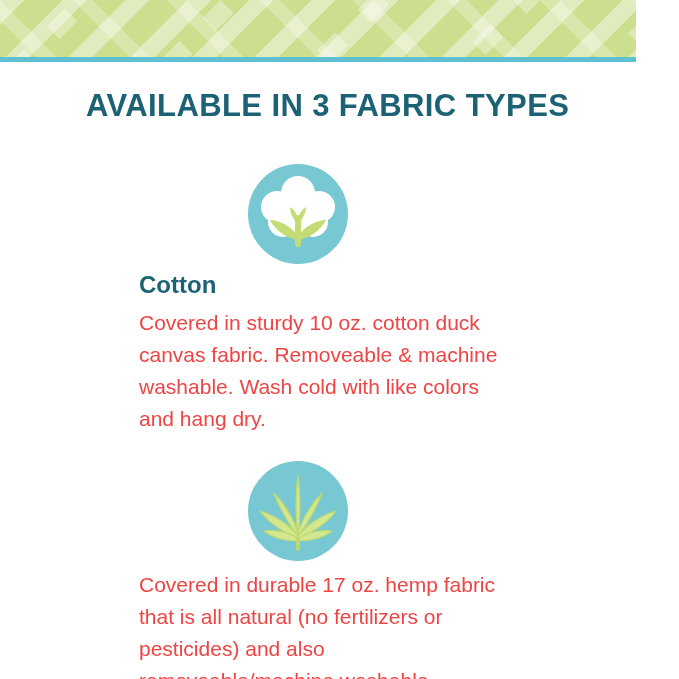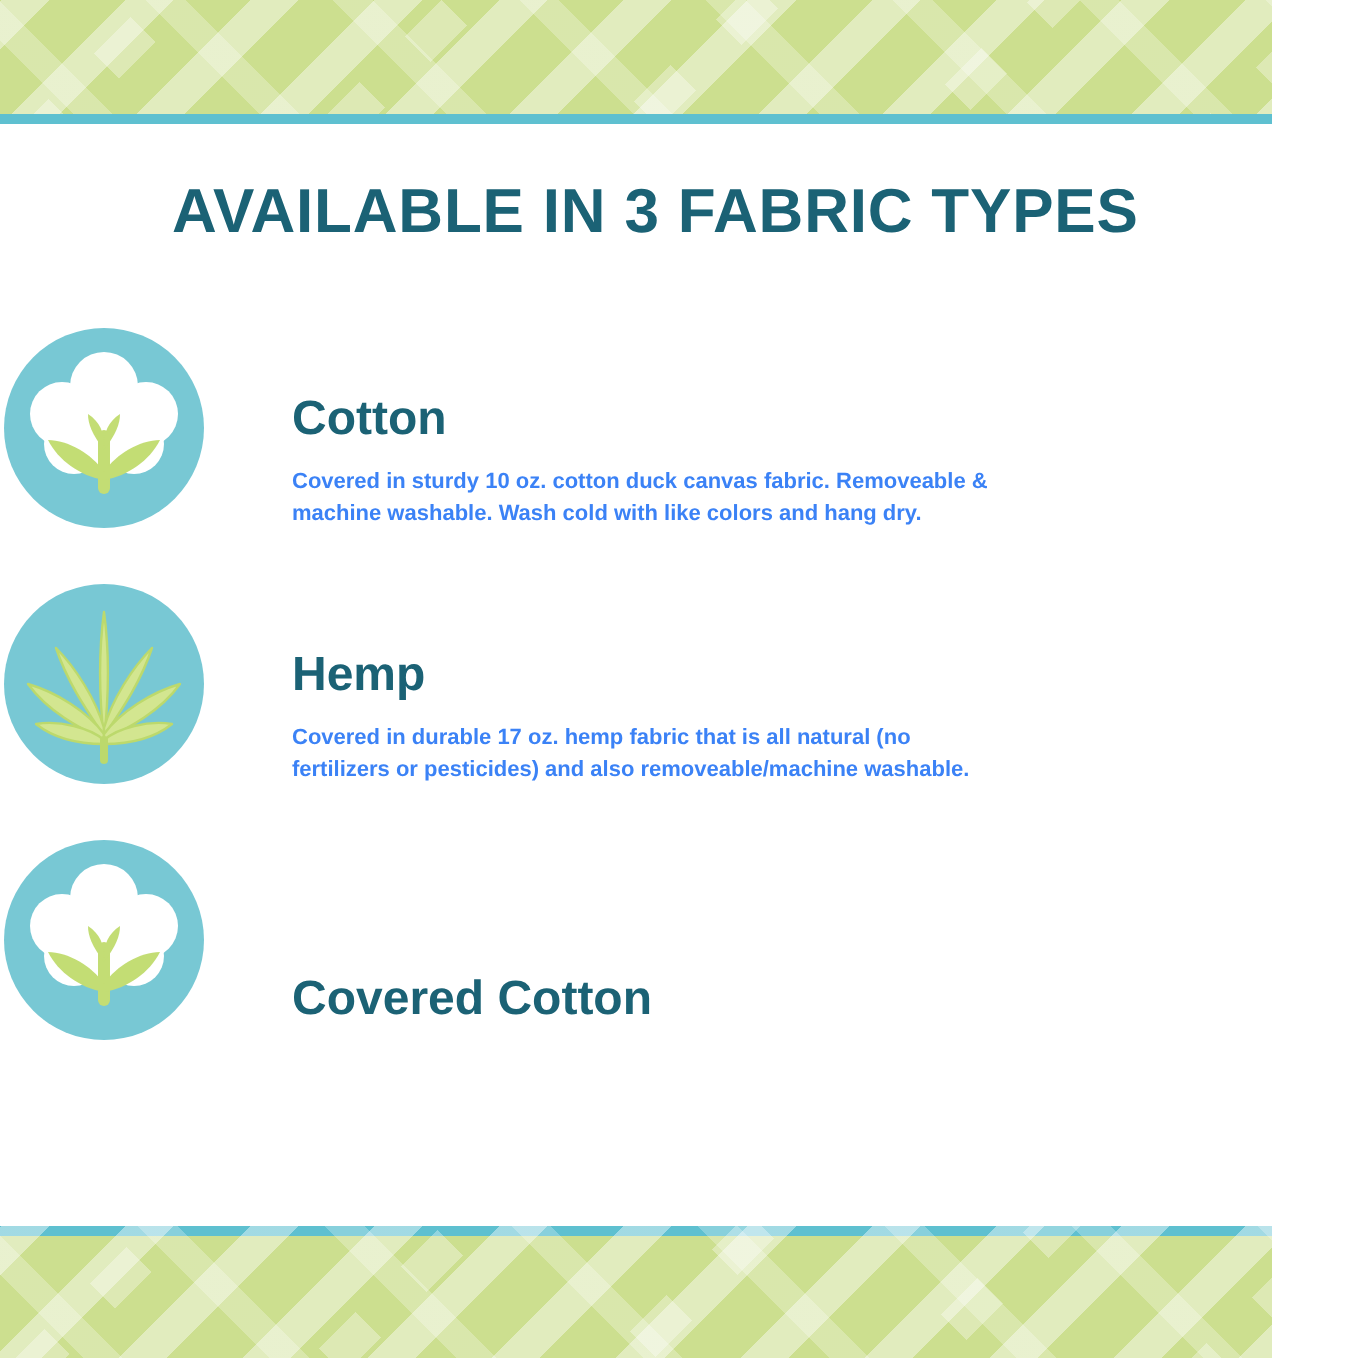--- a/index.html
+++ b/index.html
@@ -83,22 +83,23 @@
     letter-spacing:0.4px;
     padding-left:86px;
     margin-bottom:36px;
     white-space:nowrap;
   }
 
   .rows{ display:flex; flex-direction:column; gap:22px; }
 
   .row{
     display:flex;
-    align-items:flex-end;
+    align-items:center;
     padding-right:40px;
+    flex-direction:column;
   }
   .icon-wrap{
     flex:0 0 104px;
     height:104px;
     display:flex; align-items:center; justify-content:center;
     margin-top:2px;
   }
   .icon-wrap svg{ display:block; }
 
   .text-col{
@@ -107,25 +108,24 @@
     padding-top:6px;
   }
   .row-title{
     color:#1b6275;
     font-weight:bold;
     font-size:24px;
     line-height:1.1;
     margin-bottom:9px;
   }
   .row-desc{
-    color:#3b82f6;
-    font-size:11px;
+    color:#ef4444;
+    font-size:21px;
     line-height:1.52;
     max-width:360px;
-    font-weight:bold;
   }
 </style>
 </head>
 <body>
 
 <div class="page">
 
   <div class="border-band top">
     <div class="stripes"></div>
     <div class="stripes alt"></div>
@@ -174,21 +174,20 @@
               <path d="M52 78 C60 66 70 52 76 34 C66 44 56 60 52 74 Z"></path>
               <path d="M52 80 C40 74 24 66 14 52 C28 56 44 66 52 77 Z"></path>
               <path d="M52 80 C64 74 80 66 90 52 C76 56 60 66 52 77 Z"></path>
               <path d="M52 82 C42 82 28 80 18 72 C30 70 45 74 52 80 Z"></path>
               <path d="M52 82 C62 82 76 80 86 72 C74 70 59 74 52 80 Z"></path>
             </g>
             <path d="M52 80 L52 90" stroke="#bcd96c" stroke-width="4" stroke-linecap="round"></path>
           </svg>
         </div>
         <div class="text-col">
-          <div class="row-title">Hemp</div>
           <div class="row-desc">Covered in durable 17 oz. hemp fabric that is all natural (no fertilizers or pesticides) and also removeable/machine washable.</div>
         </div>
       </div>
 
       <div class="row">
         <div class="icon-wrap">
           <svg width="104" height="104" viewBox="0 0 104 104" aria-hidden="true">
             <circle cx="52" cy="52" r="50" fill="#78c8d4"></circle>
             <g>
               <circle cx="52" cy="31" r="17" fill="#ffffff"></circle>

